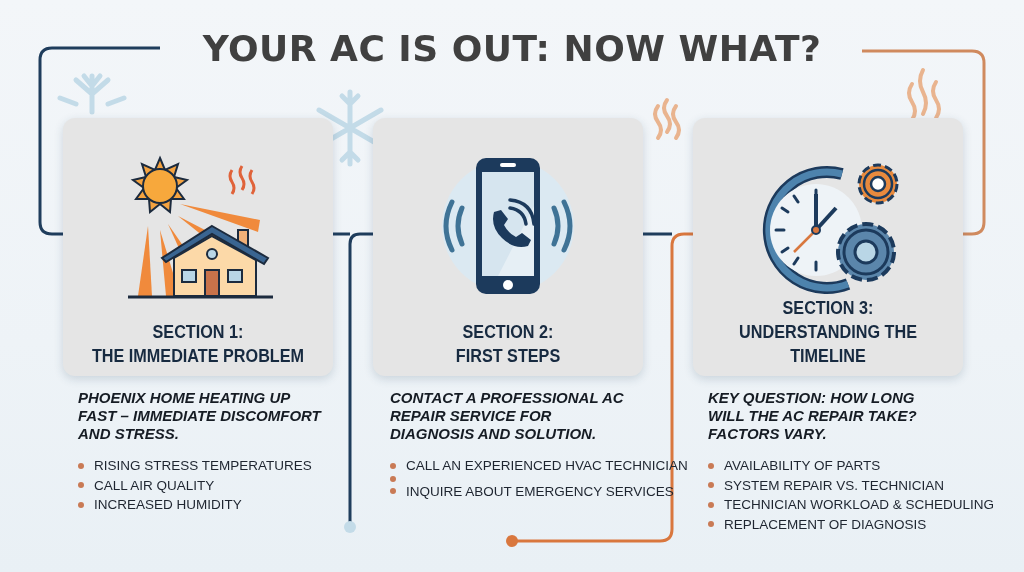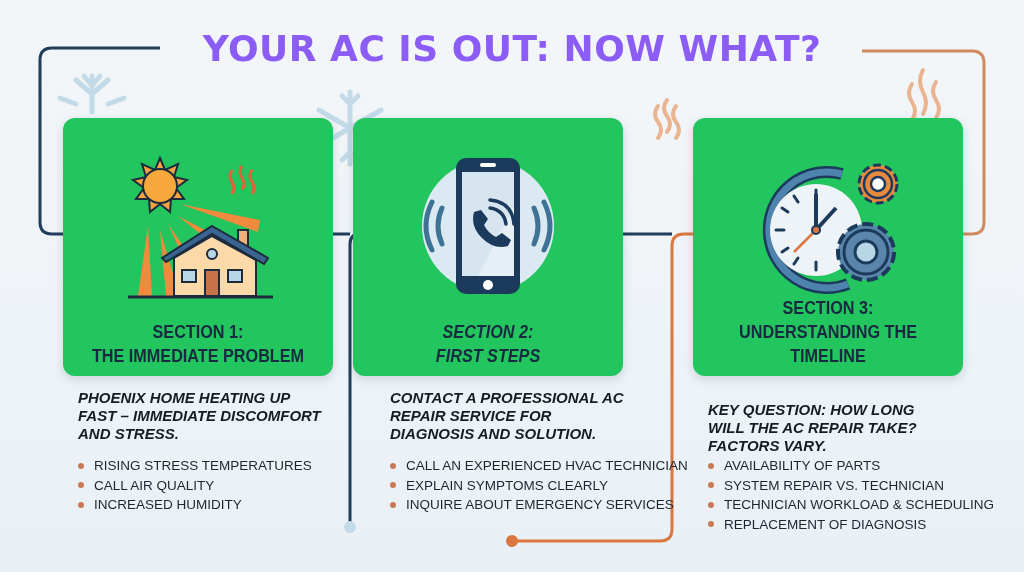--- a/index.html
+++ b/index.html
@@ -10,47 +10,47 @@
       position: relative;
       color: #1a2230;
     }
     .title {
       position: absolute; left: 0; right: 0; top: 28px;
       text-align: center;
       font-family: "DejaVu Sans", sans-serif;
       font-weight: bold;
       font-size: 36px;
       letter-spacing: 0.5px;
-      color: #8b5cf6;
+      color: #404040;
     }
     svg.overlay { position: absolute; left: 0; top: 0; width: 1024px; height: 572px; }
     .card {
       position: absolute; top: 118px; width: 270px; height: 258px;
-      background: #22c55e; border-radius: 12px;
+      background: #e5e5e5; border-radius: 12px;
       box-shadow: 0 3px 10px rgba(40,70,100,0.18);
     }
     #card1 { left: 63px; }
-    #card2 { left: 353px; font-style: italic; }
+    #card2 { left: 373px; }
     #card3 { left: 693px; }
     .card .icon-wrap { position: absolute; left: 0; right: 0; top: 28px; height: 170px; display: flex; justify-content: center; }
     .card .heading {
       position: absolute; left: 0; right: 0; bottom: 8px;
       text-align: center; font-weight: bold; font-size: 18px; line-height: 24px;
       color: #172a40; font-family: "Liberation Sans", sans-serif;
       transform: scaleX(0.9);
     }
     .desc {
       position: absolute; top: 389px; width: 280px;
       font-weight: bold; font-size: 15px; line-height: 18px; color: #161c24;
       text-transform: uppercase;
       font-style: italic;
     }
     #desc1 { left: 78px; }
     #desc2 { left: 390px; }
-    #desc3 { left: 708px; margin-top: 12px; }
+    #desc3 { left: 708px; }
     .bullets { position: absolute; list-style: none; }
     #bul1 { left: 78px; top: 456px; }
     #bul2 { left: 390px; top: 456px; }
     #bul3 { left: 708px; top: 456px; }
     .bullets li { font-size: 13.5px; line-height: 19.5px; color: #1e2530; display: flex; align-items: center; }
     .bullets li .dot { width: 6px; height: 6px; border-radius: 50%; background: #c97a55; margin-right: 10px; flex: none; }
   </style>
 </head>
 <body>
 
@@ -208,21 +208,20 @@
       <span>INCREASED HUMIDITY</span>
     </li>
 </ul>
 <ul class="bullets" id="bul2">
   <li>
       <span class="dot"></span>
       <span>CALL AN EXPERIENCED HVAC TECHNICIAN</span>
     </li>
   <li>
       <span class="dot"></span>
-      <span>EXPLAIN SYMPTOMS CLEARLY</span>
     </li>
   <li>
       <span class="dot"></span>
       <span>INQUIRE ABOUT EMERGENCY SERVICES</span>
     </li>
 </ul>
 <ul class="bullets" id="bul3">
   <li>
       <span class="dot"></span>
       <span>AVAILABILITY OF PARTS</span>

